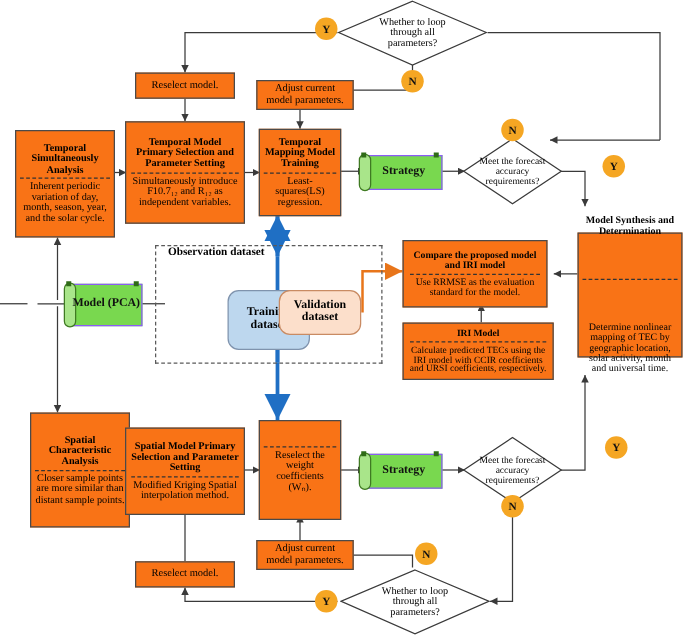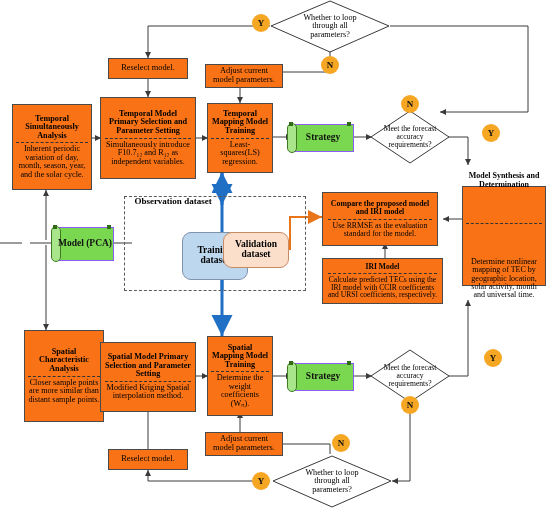--- a/index.html
+++ b/index.html
@@ -242,23 +242,22 @@
     <div class="bd">Closer sample points are more similar than distant sample points.</div>
   </div>
 
   <div class="node" style="left:100px;top:342px;width:96px;height:70px;font-size:8.2px;">
     <div class="hd">Spatial Model Primary Selection and Parameter Setting</div>
     <div class="sep"></div>
     <div class="bd">Modified Kriging Spatial interpolation method.</div>
   </div>
 
   <div class="node" style="left:207px;top:336px;width:66px;height:80px;font-size:8.2px;">
-    <div class="hd">Spatial Mapping Model Training</div>
-    <div class="sep"></div>
-    <div class="bd">Determine the weight coefficients (Wₙ).</div>
+    <div class="sep"></div>
+    <div class="bd">Reselect the weight coefficients (Wₙ).</div>
   </div>
 
   <div class="node plain" style="left:108px;top:449px;width:80px;height:21px;font-size:8.4px;">
     <div class="bd">Reselect model.</div>
   </div>
 
   <div class="node plain" style="left:205px;top:432px;width:78px;height:24px;font-size:8.4px;">
     <div class="bd">Adjust current model parameters.</div>
   </div>
 

